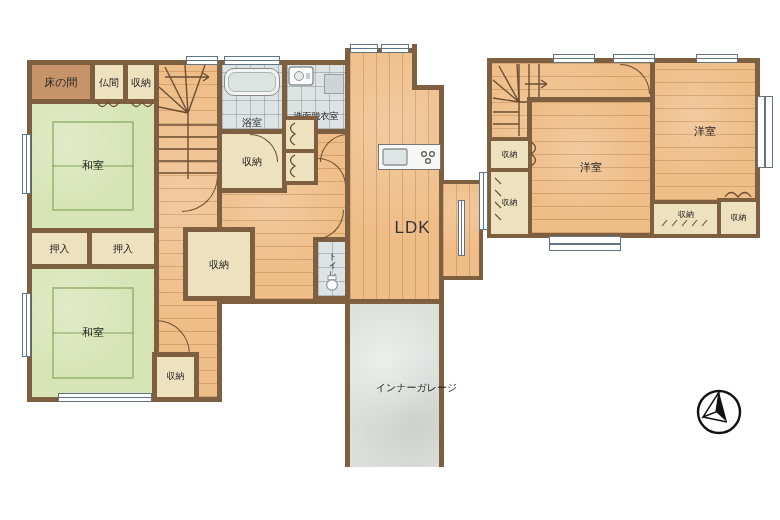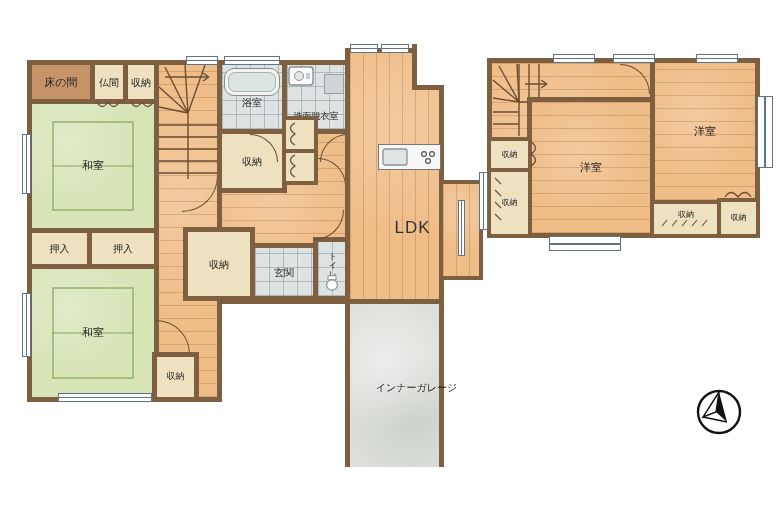--- a/index.html
+++ b/index.html
@@ -95,21 +95,21 @@
     <div class="tatami-line" style="top:49%;"></div>
     <span class="label" style="position:relative;z-index:2;">和室</span>
   </div>
 
   <div class="room cream" style="left:152px;top:352px;width:47px;height:50px;">
     <span class="label lbl-9">収納</span>
   </div>
   <div class="arc arc-tr" style="left:156px;top:320px;width:34px;height:34px;"></div>
 
   <div class="room tile" style="left:217px;top:60px;width:70px;height:74px;align-items:flex-end;">
-    <span class="label lbl-10" style="margin-bottom:21px;">浴室</span>
+    <span class="label lbl-10" style="margin-bottom:1px;">浴室</span>
   </div>
   <div class="tub" style="left:224px;top:68px;width:56px;height:28px;"></div>
 
   <div class="room tile" style="left:282px;top:60px;width:68px;height:74px;align-items:flex-end;">
     <span class="label lbl-9" style="margin-bottom:7px;">洗面脱衣室</span>
   </div>
   <svg class="fix" style="left:288px;top:66px;" width="26" height="20" viewBox="0 0 26 20">
     <rect x="1" y="1" width="24" height="18" rx="3" fill="#fbfbfb" stroke="#8a9396" stroke-width="1.4"></rect>
     <circle cx="11" cy="10" r="4.5" fill="#e3e9ea" stroke="#8a9396" stroke-width="1"></circle>
     <rect x="18" y="7" width="4" height="6" fill="#c6cdcf"></rect>
@@ -134,23 +134,20 @@
   <svg class="fix" style="left:130px;top:101px;" width="24" height="10" viewBox="0 0 24 10">
     <path d="M1,1 Q6,10 12,1 Q18,10 23,1" fill="none" stroke="#6b4f33" stroke-width="1.3"></path>
   </svg>
 
   <div class="arc arc-tr" style="left:250px;top:134px;width:28px;height:28px;"></div>
   <div class="arc arc-tl" style="left:320px;top:134px;width:28px;height:28px;"></div>
   <div class="arc arc-tr" style="left:318px;top:158px;width:28px;height:28px;"></div>
 
   <div class="room cream" style="left:183px;top:227px;width:72px;height:74px;">
     <span class="label lbl-10">収納</span>
-  </div>
-  <div class="room tile" style="left:250px;top:243px;width:68px;height:58px;">
-    <span class="label lbl-10">玄関</span>
   </div>
   <div class="room tile" style="left:313px;top:237px;width:37px;height:64px;flex-direction:column;">
     <span class="label v-label">トイレ</span>
     <svg width="14" height="16" viewBox="0 0 14 16">
       <rect x="3" y="0.8" width="8" height="4" fill="#fff" stroke="#8a9396" stroke-width="1"></rect>
       <ellipse cx="7" cy="10" rx="5.4" ry="5.2" fill="#fff" stroke="#8a9396" stroke-width="1.2"></ellipse>
     </svg>
   </div>
   <div class="arc arc-br" style="left:314px;top:210px;width:30px;height:30px;"></div>
 

